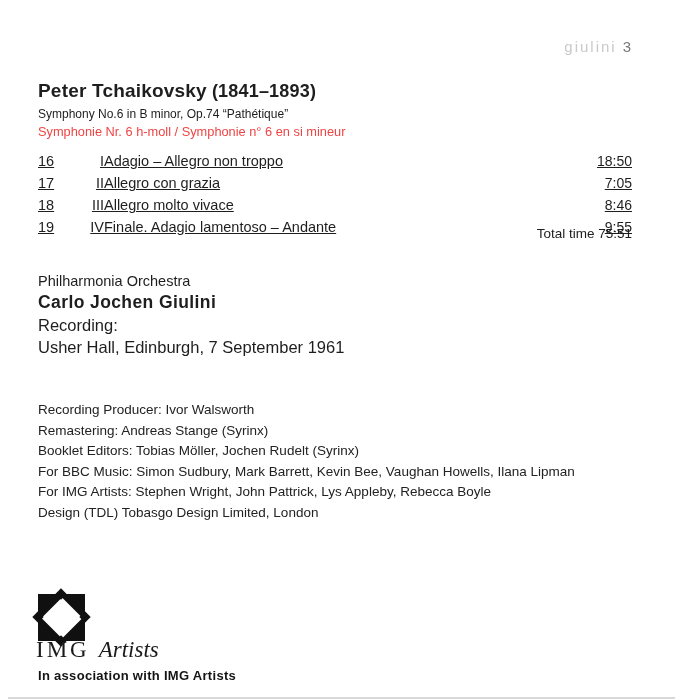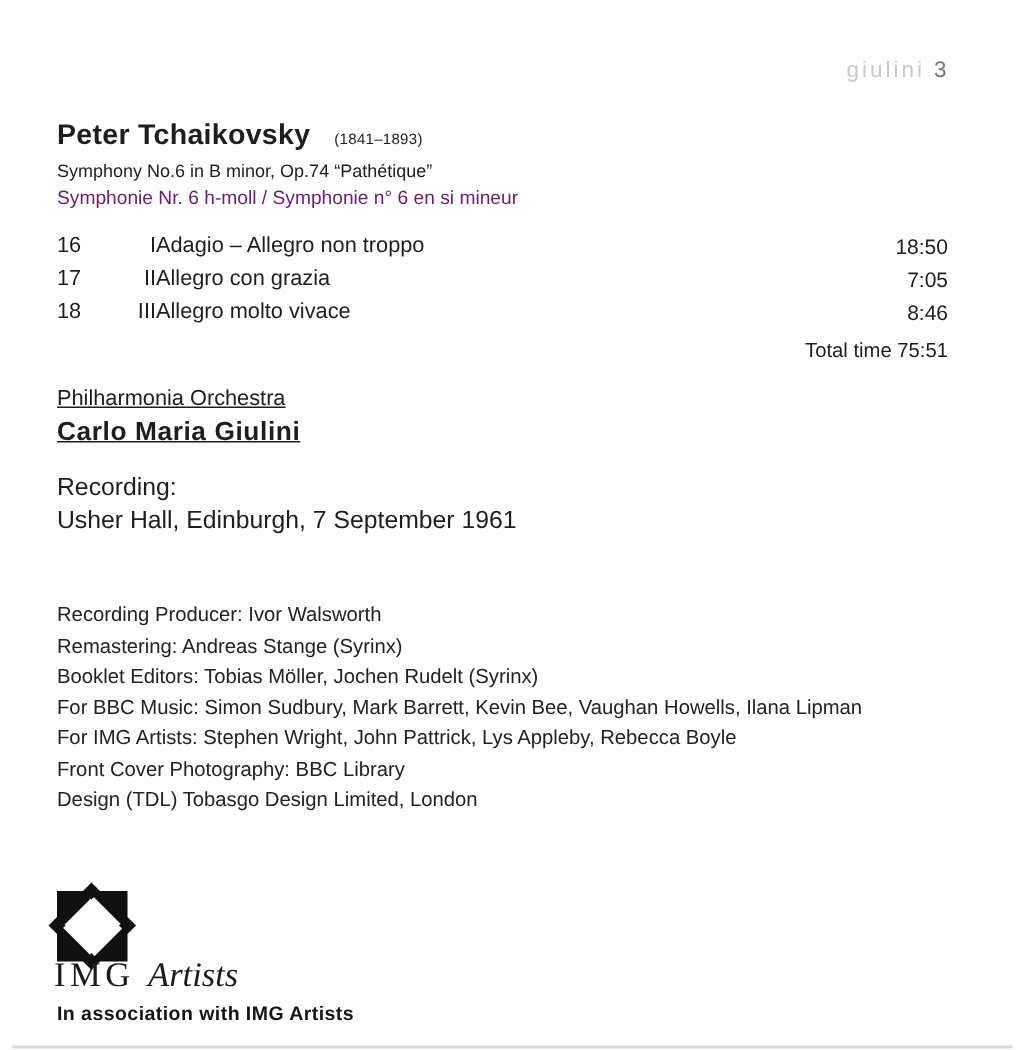--- a/index.html
+++ b/index.html
@@ -16,36 +16,36 @@
   .abs { position: absolute; }
 
   
   .page-header { top: 38px; right: 52px; font-size: 15px; white-space: nowrap; }
   .page-header .hdr-label { color: #c9c9c9; letter-spacing: 2px; margin-left: 10px; }
   .page-header .hdr-num { color: #787878; margin-left: 6px; }
 
   
   .work { left: 38px; top: 80px; }
   .composer-line { font-size: 19px; font-weight: bold; letter-spacing: 0.2px; }
-  .composer-dates { font-size: 10px; font-weight: normal; margin-left: 16px; }
+  .composer-dates { font-size: 18px; font-weight: bold; margin-left: 5px; }
   .work-title { font-size: 12px; margin-top: 5px; font-weight: normal; }
-  .work-title-alt { font-size: 12.8px; margin-top: 3px; color: #701a75; }
+  .work-title-alt { font-size: 12.8px; margin-top: 3px; color: #ef4444; }
 
   
   .tracks { left: 38px; top: 150px; right: 51px; }
-  .track-row { display: flex; height: 22px; align-items: flex-end; font-size: 14.5px; }
+  .track-row { display: flex; height: 22px; align-items: center; font-size: 14.5px; text-decoration: underline; }
   .t-num { width: 26px; flex: none; }
   .t-mov { width: 40px; flex: none; text-align: right; }
   .t-title { flex: 1; }
   .t-dur { flex: none; text-align: right; font-size: 14px; }
 
   .total-time { top: 226px; right: 51px; font-size: 13.5px; }
 
   
-  .performers { left: 38px; top: 258px; text-decoration: underline; }
+  .performers { left: 38px; top: 273px; }
   .orchestra { font-size: 14.5px; }
   .conductor { font-size: 17.5px; font-weight: bold; letter-spacing: 0.4px; margin-top: 3px; }
 
   
   .recording { left: 38px; top: 314px; font-size: 16.5px; line-height: 22px; }
 
   
   .credits { left: 38px; top: 400px; font-size: 13.5px; line-height: 20.5px; color: #222; }
 
   
@@ -99,41 +99,46 @@
     <span class="t-mov">II</span>
     <span class="t-title">Allegro con grazia</span>
     <span class="t-dur">7:05</span>
   </div>
   <div class="track-row">
     <span class="t-num">18</span>
     <span class="t-mov">III</span>
     <span class="t-title">Allegro molto vivace</span>
     <span class="t-dur">8:46</span>
   </div>
+  <div class="track-row">
+    <span class="t-num">19</span>
+    <span class="t-mov">IV</span>
+    <span class="t-title">Finale. Adagio lamentoso – Andante</span>
+    <span class="t-dur">9:55</span>
+  </div>
 </div>
 
 <div class="abs total-time">Total time 75:51</div>
 
 <div class="abs performers">
   <div class="orchestra">Philharmonia Orchestra</div>
-  <div class="conductor">Carlo Maria Giulini</div>
+  <div class="conductor">Carlo Jochen Giulini</div>
 </div>
 
 <div class="abs recording">
   <div>Recording:</div>
   <div>Usher Hall, Edinburgh, 7 September 1961</div>
 </div>
 
 <div class="abs credits">
   <div>Recording Producer: Ivor Walsworth</div>
   <div>Remastering: Andreas Stange (Syrinx)</div>
   <div>Booklet Editors: Tobias Möller, Jochen Rudelt (Syrinx)</div>
   <div>For BBC Music: Simon Sudbury, Mark Barrett, Kevin Bee, Vaughan Howells, Ilana Lipman</div>
   <div>For IMG Artists: Stephen Wright, John Pattrick, Lys Appleby, Rebecca Boyle</div>
-  <div>Front Cover Photography: BBC Library</div>
   <div>Design (TDL) Tobasgo Design Limited, London</div>
 </div>
 
 <div class="abs logo">
   <div class="logo-diamond"></div>
   <i class="dot dot-t"></i>
   <i class="dot dot-r"></i>
   <i class="dot dot-b"></i>
   <i class="dot dot-l"></i>
 </div>

